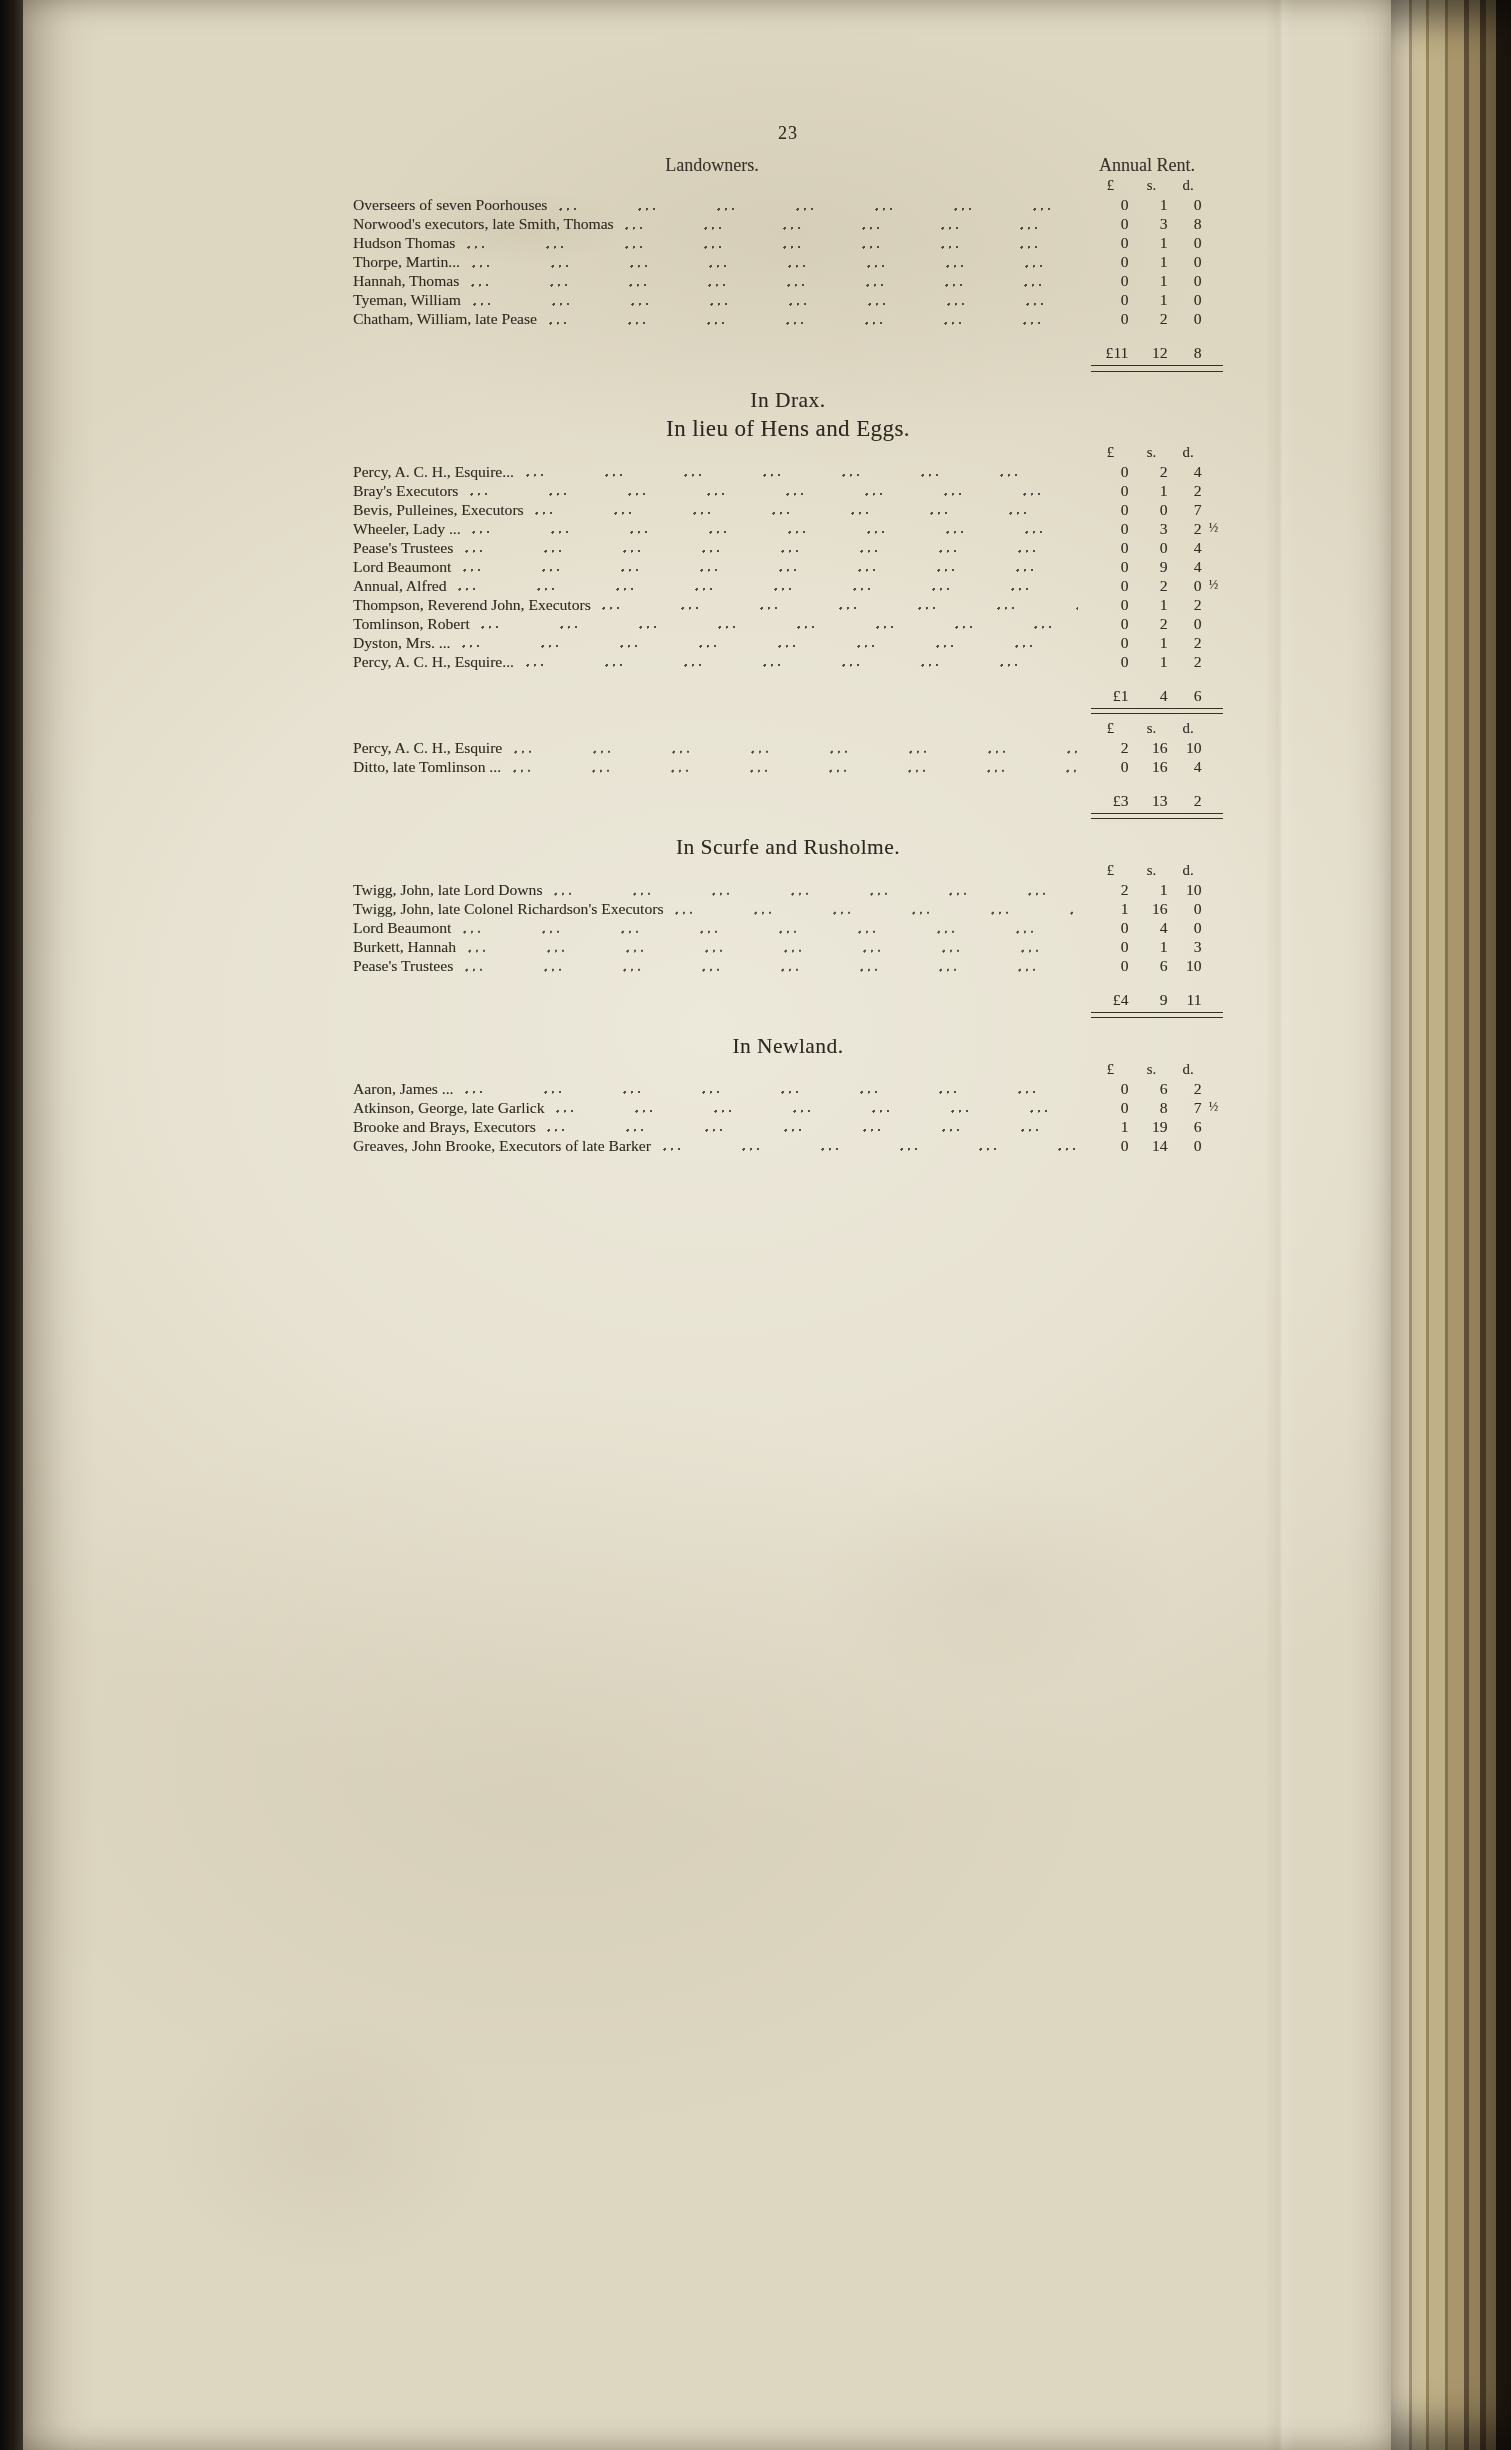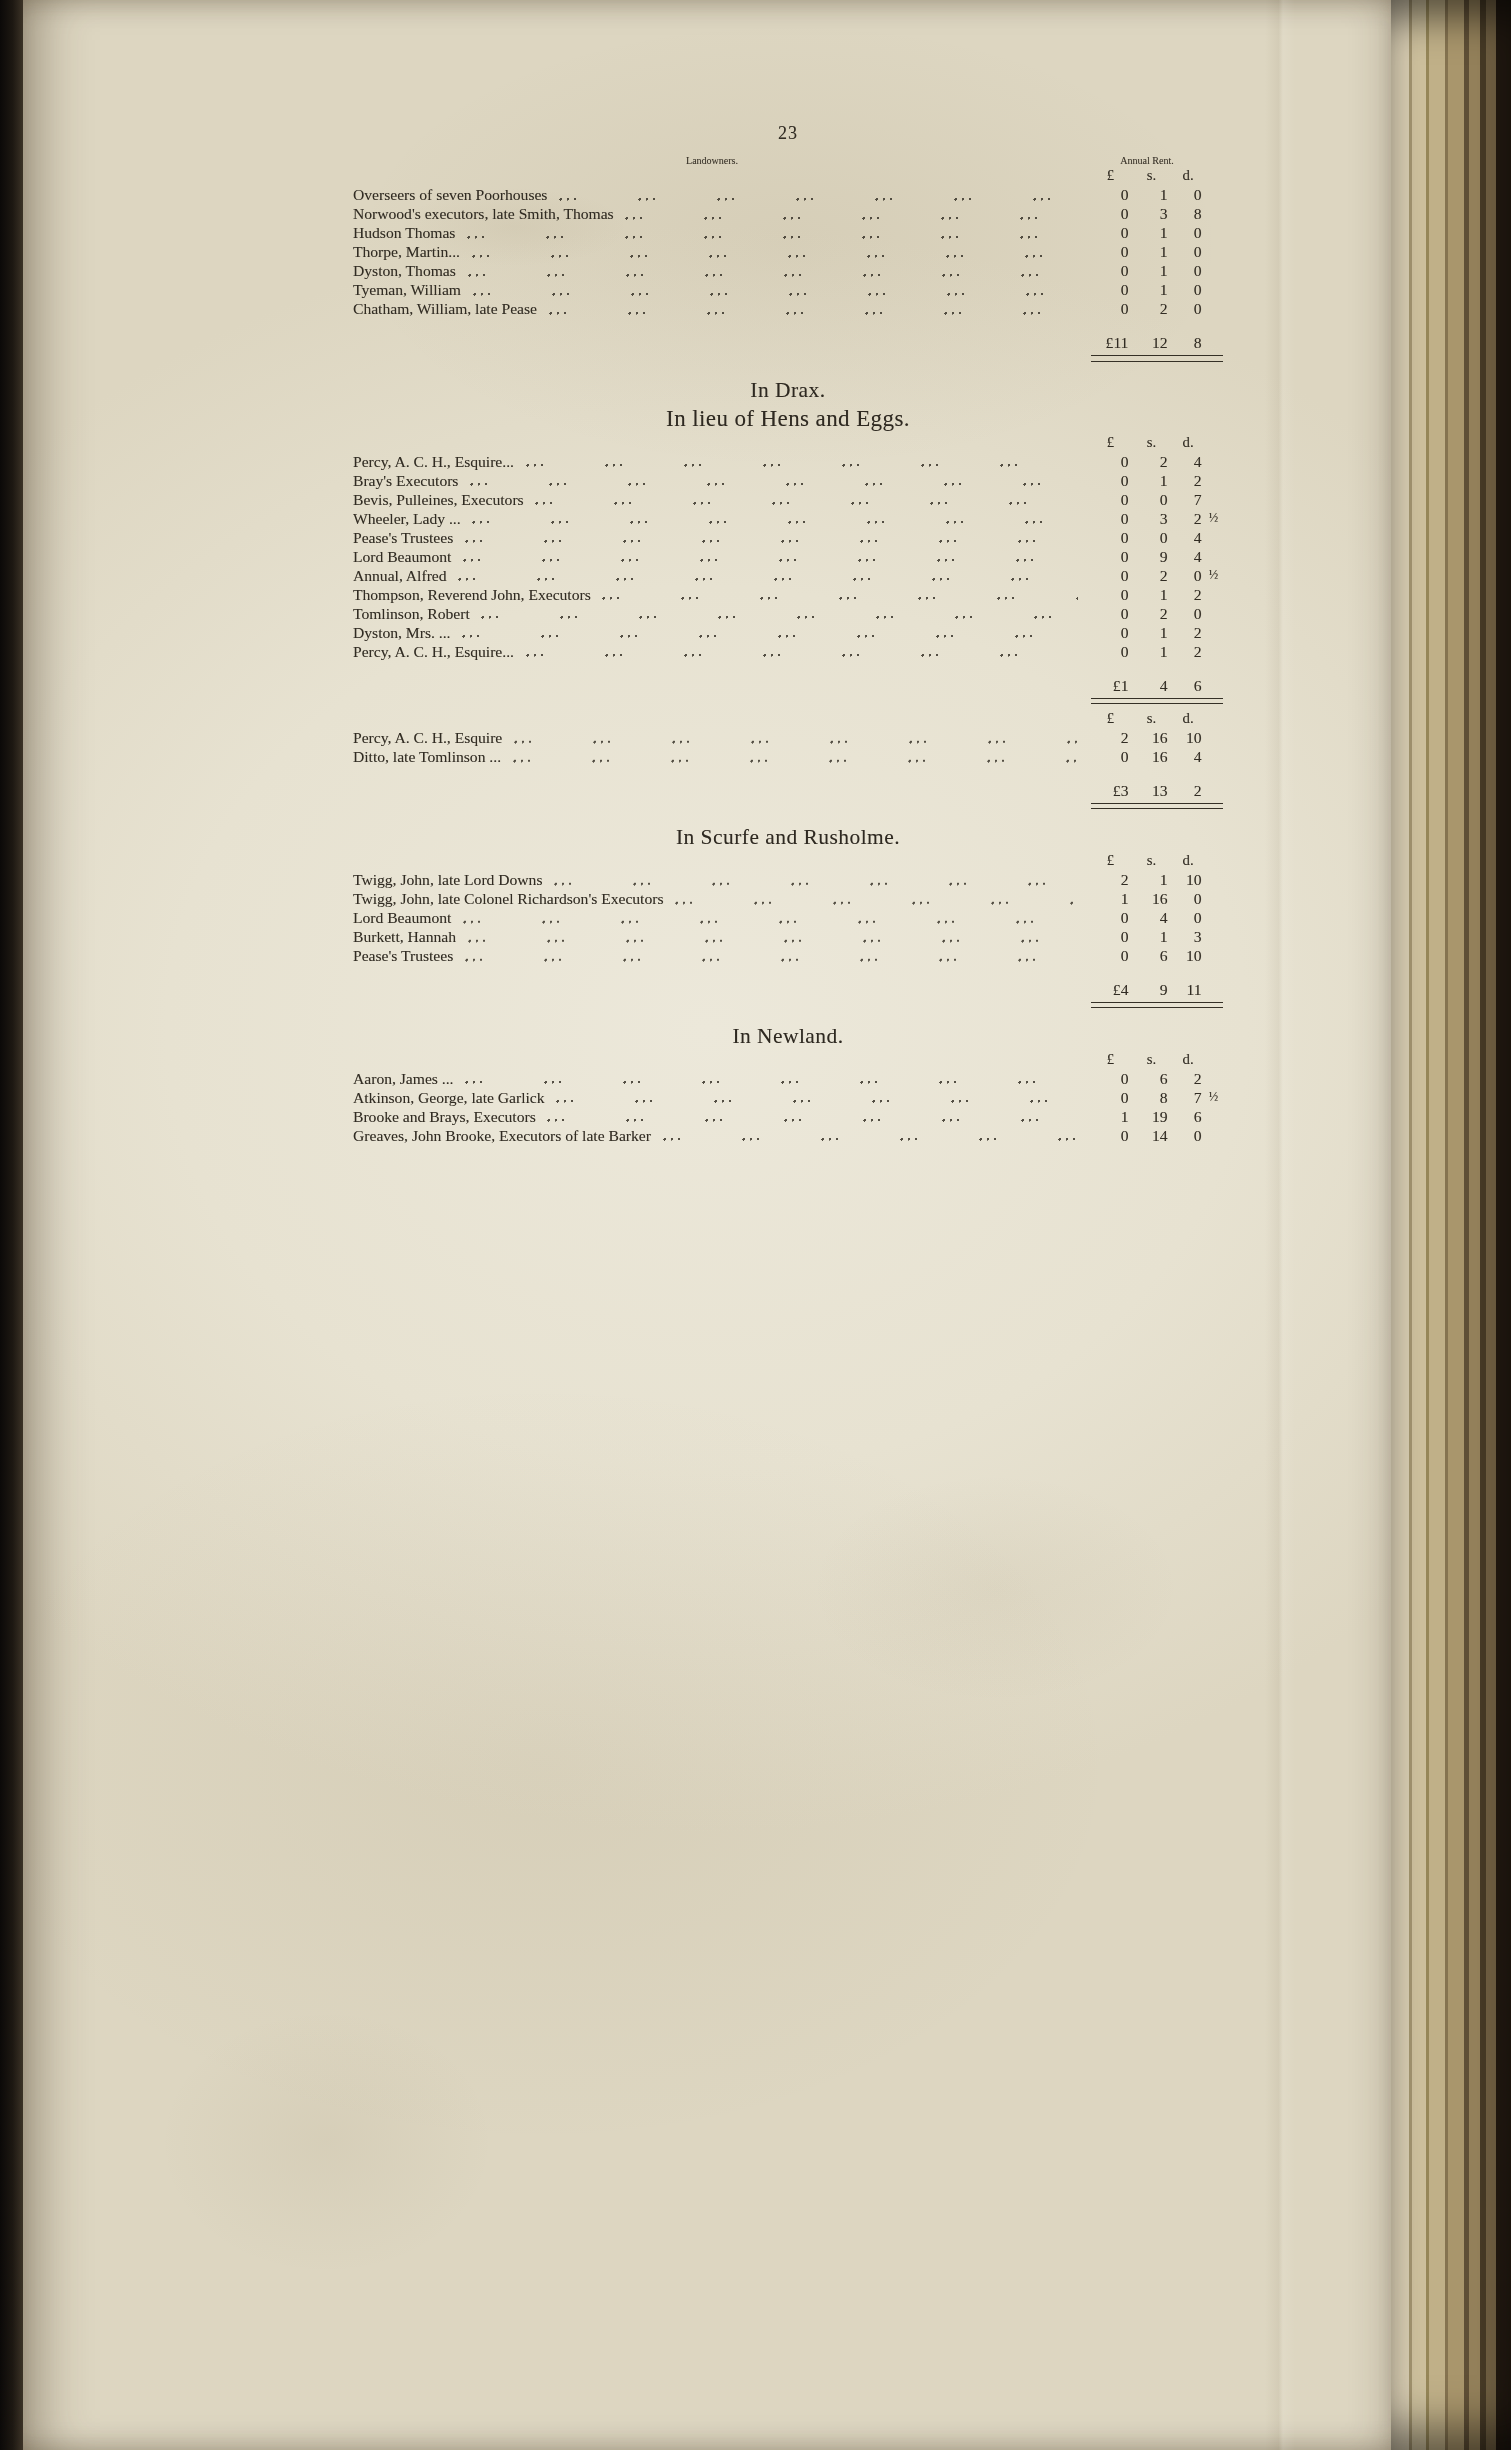--- a/index.html
+++ b/index.html
@@ -58,21 +58,21 @@
   }
 
   
   .content{
     position:absolute;left:330px;top:123px;width:870px;
     color:#312c23;
     font-size:15.6px;
     text-shadow:0.2px 0.2px 0 rgba(60,50,40,.30);
   }
   .page-number{text-align:center;font-size:18px;letter-spacing:0.9px;margin-bottom:10.7px;}
-  .table-header{display:flex;align-items:baseline;font-size:10px;margin-top:9px;color:#3a342a;}
+  .table-header{display:flex;align-items:baseline;font-size:18px;margin-top:9px;color:#3a342a;}
   .table-header .lh{flex:1;text-align:center;}
   .table-header .rh{width:152px;text-align:center;}
 
   .rent-section{margin-top:0;}
   .sec-title{margin:16px 0 1.8px;font-size:21.4px;font-weight:normal;text-align:center;letter-spacing:0.5px;color:#2e2921;}
   .sec-subtitle{margin:3.6px 0 1.8px;font-size:23px;font-weight:normal;text-align:center;letter-spacing:0.4px;color:#2e2921;}
 
   .cur-row{display:flex;justify-content:flex-end;font-size:14.7px;margin:1.8px 0 0.9px;}
   .amounts{display:flex;gap:7.1px;white-space:nowrap;}
   .col-l{display:inline-block;width:36px;text-align:right;}
@@ -161,21 +161,21 @@
               <span class="name">Thorpe, Martin...</span>
               <span class="dots"></span>
               <span class="amounts">
                 <span class="col-l">0</span>
                 <span class="col-s">1</span>
                 <span class="col-d">0</span>
                 <span class="col-f"></span>
               </span>
             </div>
             <div class="row">
-              <span class="name">Dyston, Thomas</span>
+              <span class="name">Hannah, Thomas</span>
               <span class="dots"></span>
               <span class="amounts">
                 <span class="col-l">0</span>
                 <span class="col-s">1</span>
                 <span class="col-d">0</span>
                 <span class="col-f"></span>
               </span>
             </div>
             <div class="row">
               <span class="name">Tyeman, William</span>

